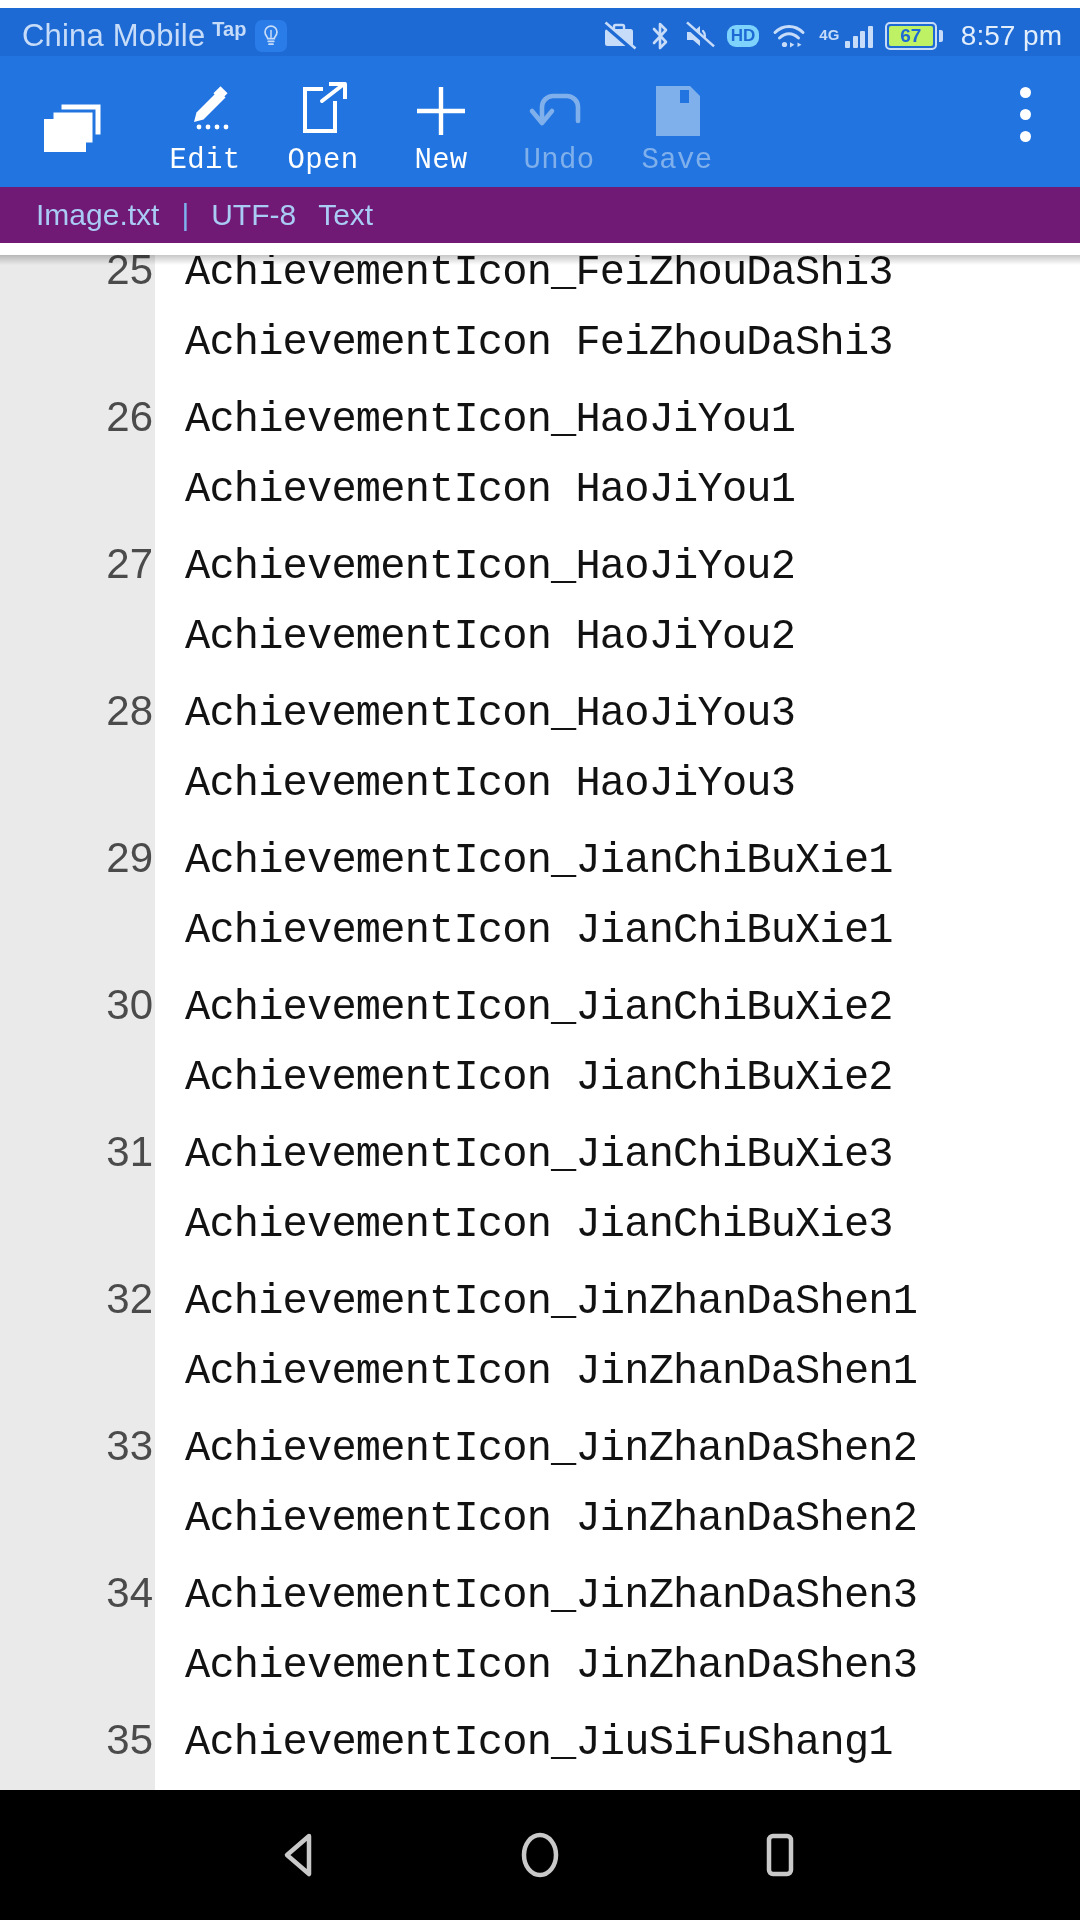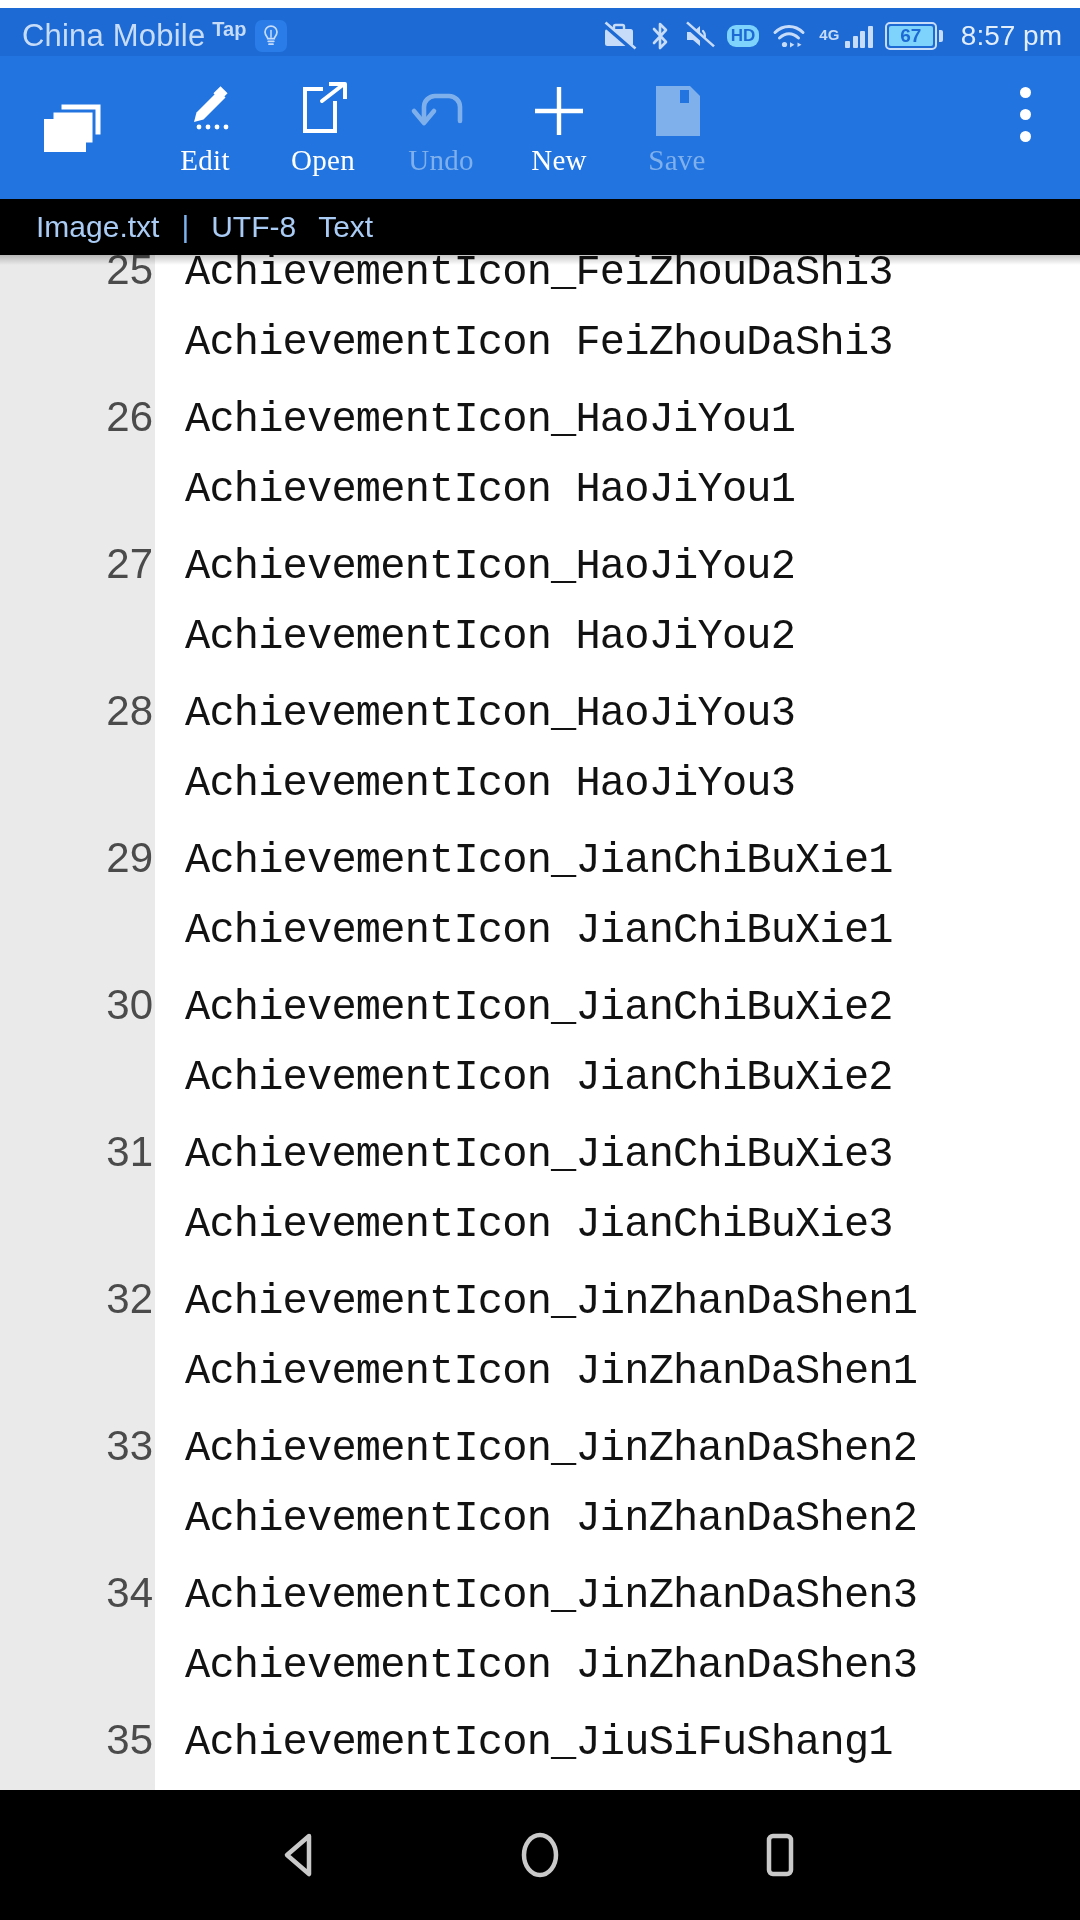--- a/index.html
+++ b/index.html
@@ -57,21 +57,21 @@
   .sb-batt {
     display: flex; align-items: center;
   }
   .sb-batt-body {
     width: 52px; height: 28px;
     border: 2.5px solid #c7dcf8; border-radius: 5px;
     display: flex; align-items: center; justify-content: center;
     padding: 2px;
   }
   .sb-batt-fill {
-    background: #7dd3fc; color: #1d6ad4;
+    background: #bef264; color: #1d6ad4;
     font-size: 19px; font-weight: bold;
     width: 100%; height: 100%;
     display: flex; align-items: center; justify-content: center;
     border-radius: 2px;
     font-family: "Liberation Sans", sans-serif;
   }
   .sb-batt-cap {
     width: 4px; height: 12px; background: #c7dcf8;
     border-radius: 0 2px 2px 0; margin-left: 2px;
   }
@@ -96,40 +96,40 @@
   .tb-item {
     width: 118px; height: 143px;
     display: flex; flex-direction: column; align-items: center;
     padding-top: 24px;
   }
   .tb-item .tb-icon {
     height: 62px; display: flex; align-items: center; justify-content: center;
   }
   .tb-item .tb-label {
     font-size: 29px; color: #ffffff; margin-top: 2px;
-    font-family: Liberation Serif, serif;
+    font-family: Liberation Mono, monospace;
     letter-spacing: .3px;
   }
   .tb-item.disabled .tb-label { color: #7fb0ec; }
   .tb-gap { flex: 1 1 auto; }
   .tb-menu {
     width: 110px; height: 143px;
     display: flex; flex-direction: column; align-items: center;
     justify-content: center; gap: 11px; padding-bottom: 26px;
   }
   .tb-menu span {
     width: 11px; height: 11px; border-radius: 50%; background: #ffffff;
     display: block;
   }
 
   
   .fileinfo {
-    position: absolute; top: 199px; left: 0;
+    position: absolute; top: 187px; left: 0;
     width: 1080px; height: 56px;
-    background: #000000;
+    background: #701a75;
     display: flex; align-items: center;
     padding-left: 36px;
     gap: 22px;
   }
   .fi-text {
     font-size: 30px; color: #a9cbf4;
     font-family: "Liberation Sans", sans-serif;
     white-space: nowrap;
   }
   .fi-sep { font-size: 30px; color: #7fb3ef; }
@@ -284,37 +284,37 @@
       <div class="tb-icon">
         <svg width="56" height="60" viewBox="0 0 56 60">
           <path d="M40 20v30H10V8h18" stroke="#ffffff" stroke-width="4" fill="none"></path>
           <path d="M27 20L49 3" stroke="#ffffff" stroke-width="4" stroke-linecap="round"></path>
           <path d="M34 3h16v15" stroke="#ffffff" stroke-width="4" fill="none" stroke-linejoin="round"></path>
         </svg>
       </div>
       <div class="tb-label">Open</div>
     </div>
 
+    <div class="tb-item">
+      <div class="tb-icon">
+        <svg width="58" height="58" viewBox="0 0 58 58">
+          <path d="M29 5v48M5 29h48" stroke="#ffffff" stroke-width="4.4" stroke-linecap="butt"></path>
+        </svg>
+      </div>
+      <div class="tb-label">New</div>
+    </div>
+
     <div class="tb-item disabled">
       <div class="tb-icon">
         <svg width="62" height="52" viewBox="0 0 62 52">
           <path d="M14 36V22c0-6 5-11 11-11h14c6 0 11 5 11 11v14" stroke="#7fb0ec" stroke-width="4.6" fill="none" stroke-linecap="round"></path>
           <path d="M14 38L4 26M14 38l10-12" stroke="#7fb0ec" stroke-width="4.6" fill="none" stroke-linecap="round" stroke-linejoin="round"></path>
         </svg>
       </div>
       <div class="tb-label">Undo</div>
-    </div>
-
-    <div class="tb-item">
-      <div class="tb-icon">
-        <svg width="58" height="58" viewBox="0 0 58 58">
-          <path d="M29 5v48M5 29h48" stroke="#ffffff" stroke-width="4.4" stroke-linecap="butt"></path>
-        </svg>
-      </div>
-      <div class="tb-label">New</div>
     </div>
 
     <div class="tb-item disabled">
       <div class="tb-icon">
         <svg width="54" height="58" viewBox="0 0 54 58">
           <path d="M6 4h34l10 10v40H6z" fill="#7fb0ec"></path>
           <rect x="30" y="8" width="9" height="13" fill="#2274e0"></rect>
         </svg>
       </div>
       <div class="tb-label">Save</div>

